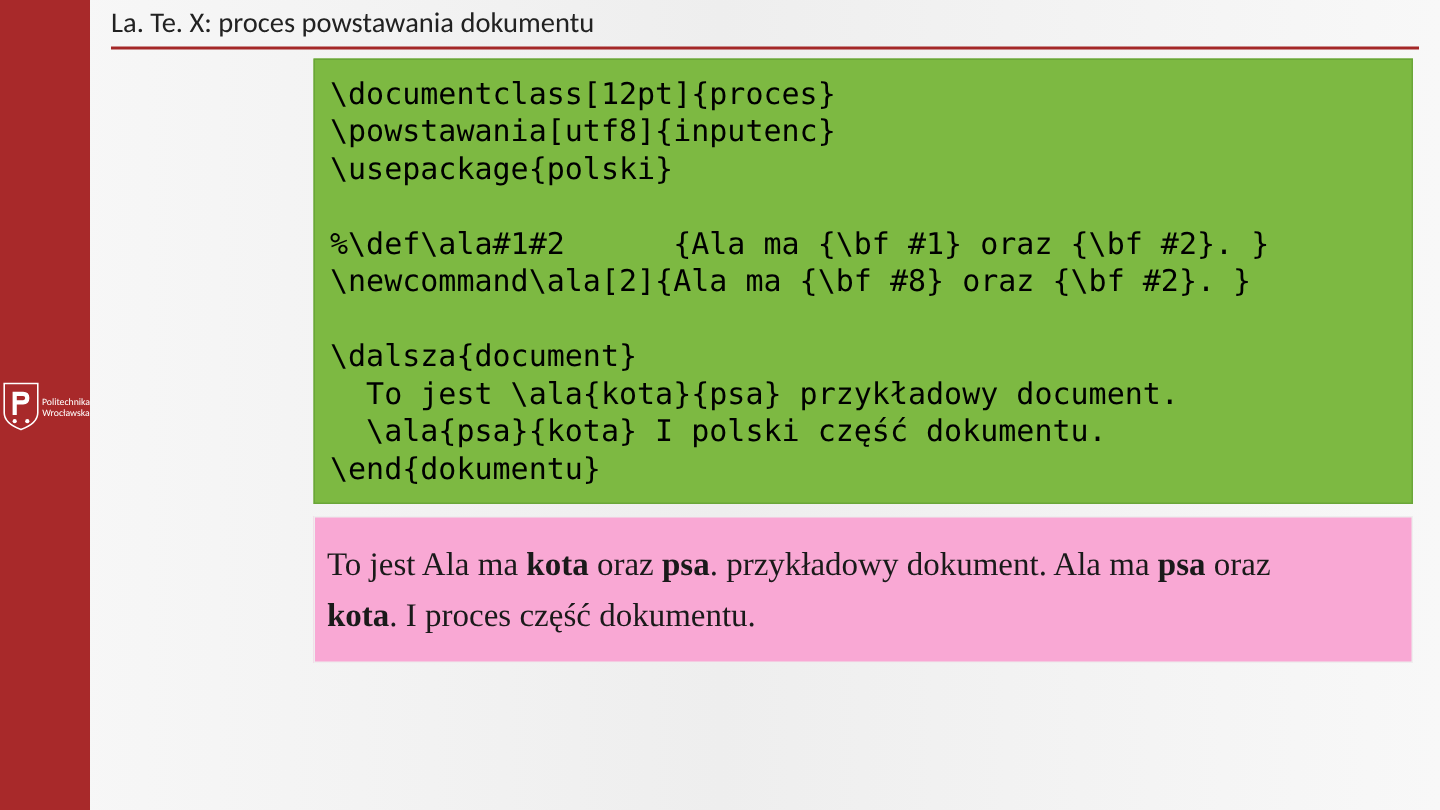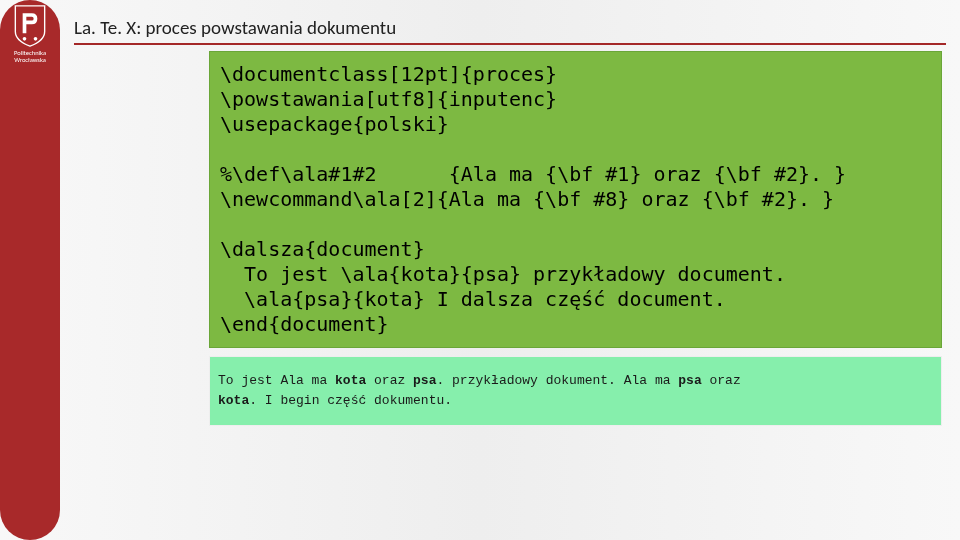--- a/index.html
+++ b/index.html
@@ -12,24 +12,22 @@
       overflow: hidden;
     }
     .sidebar {
       position: absolute;
       left: 0;
       top: 0;
       width: 60px;
       height: 100%;
       background: #a8292a;
       display: flex;
-      flex-direction: column;
       align-items: center;
       padding-top: 4px;
-      border-radius: 30px;
     }
     .logo-shield {
       width: 38px;
       height: 44px;
       margin-bottom: 2px;
     }
     .logo-text {
       color: #fff;
       font-size: 6.5px;
       line-height: 1.1;
@@ -39,21 +37,21 @@
     .content {
       position: absolute;
       left: 74px;
       top: 0;
       right: 8px;
       height: 100%;
     }
     .header {
       font-size: 19px;
       color: #222;
-      padding-top: 16px;
+      padding-top: 4px;
       padding-bottom: 4px;
       border-bottom: 2px solid #a42828;
       margin-bottom: 6px;
       margin-right: 6px;
     }
     .title {
       font-size: 43px;
       color: #1a1a1a;
       font-weight: 400;
       margin-bottom: 14px;
@@ -69,25 +67,25 @@
       line-height: 1.25;
       color: #000;
       white-space: pre;
       border: 1px solid #6aa638;
     }
     .output-block {
       margin-left: 135px;
       margin-right: 10px;
       margin-top: 8px;
       padding: 14px 8px 14px 8px;
-      font-family: Liberation Mono, monospace;
-      font-size: 13px;
+      font-family: Liberation Serif, serif;
+      font-size: 22px;
       line-height: 1.55;
       color: #1a1a1a;
-      background: #86efac;
+      background: #f9a8d4;
       border: 1px solid #eee;
     }
     .output-block b { font-weight: bold; }
   </style>
 </head>
 <body>
 
 <div class="sidebar">
   <svg class="logo-shield" viewBox="0 0 40 48">
     <path d="M4 2 L36 2 L36 30 Q36 40 20 46 Q4 40 4 30 Z" fill="#a8292a" stroke="#fff" stroke-width="1.5"></path>
@@ -106,19 +104,19 @@
 
   <div class="code-block"><span>\documentclass[12pt]{proces}</span>
 <span>\powstawania[utf8]{inputenc}</span>
 <span>\usepackage{polski}</span>
 <span></span>
 <span>%\def\ala#1#2      {Ala ma {\bf #1} oraz {\bf #2}. }</span>
 <span>\newcommand\ala[2]{Ala ma {\bf #8} oraz {\bf #2}. }</span>
 <span></span>
 <span>\dalsza{document}</span>
 <span>  To jest \ala{kota}{psa} przykładowy document.</span>
-<span>  \ala{psa}{kota} I dalsza część document.</span>
-<span>\end{document}</span></div>
+<span>  \ala{psa}{kota} I polski część dokumentu.</span>
+<span>\end{dokumentu}</span></div>
 
   <div class="output-block">
-    <span>To jest Ala ma </span><b>kota</b><span> oraz </span><b>psa</b><span>. przykładowy dokument. Ala ma </span><b>psa</b><span> oraz </span><br><b>kota</b><span>. I begin część dokumentu.</span>
+    <span>To jest Ala ma </span><b>kota</b><span> oraz </span><b>psa</b><span>. przykładowy dokument. Ala ma </span><b>psa</b><span> oraz </span><br><b>kota</b><span>. I proces część dokumentu.</span>
   </div>
 </div>
 
 </body></html>

